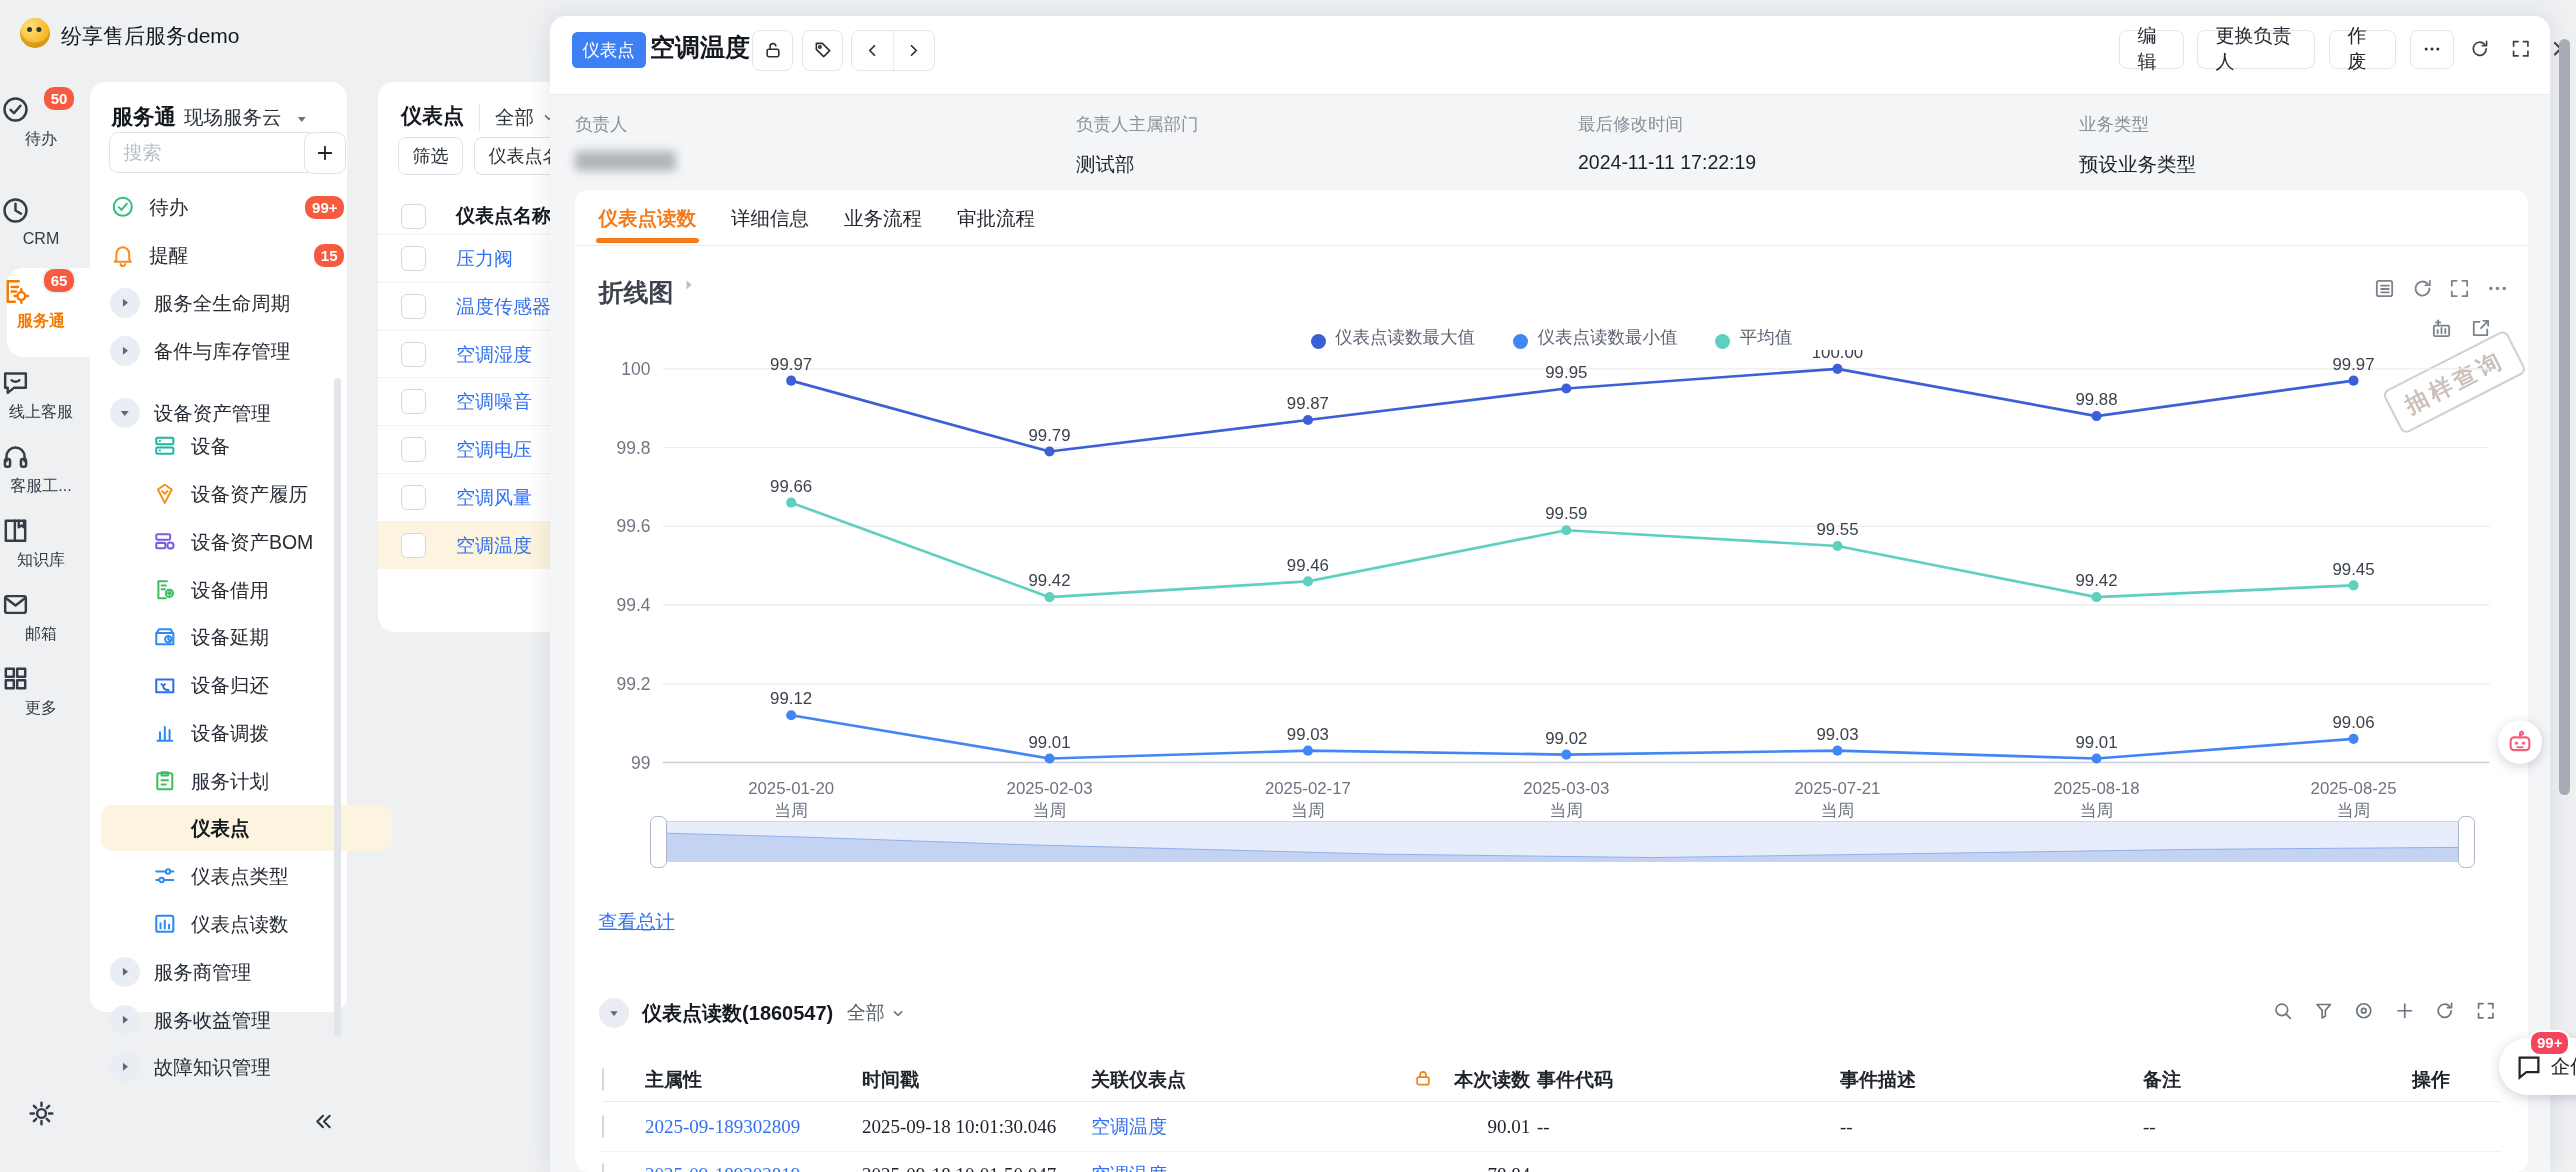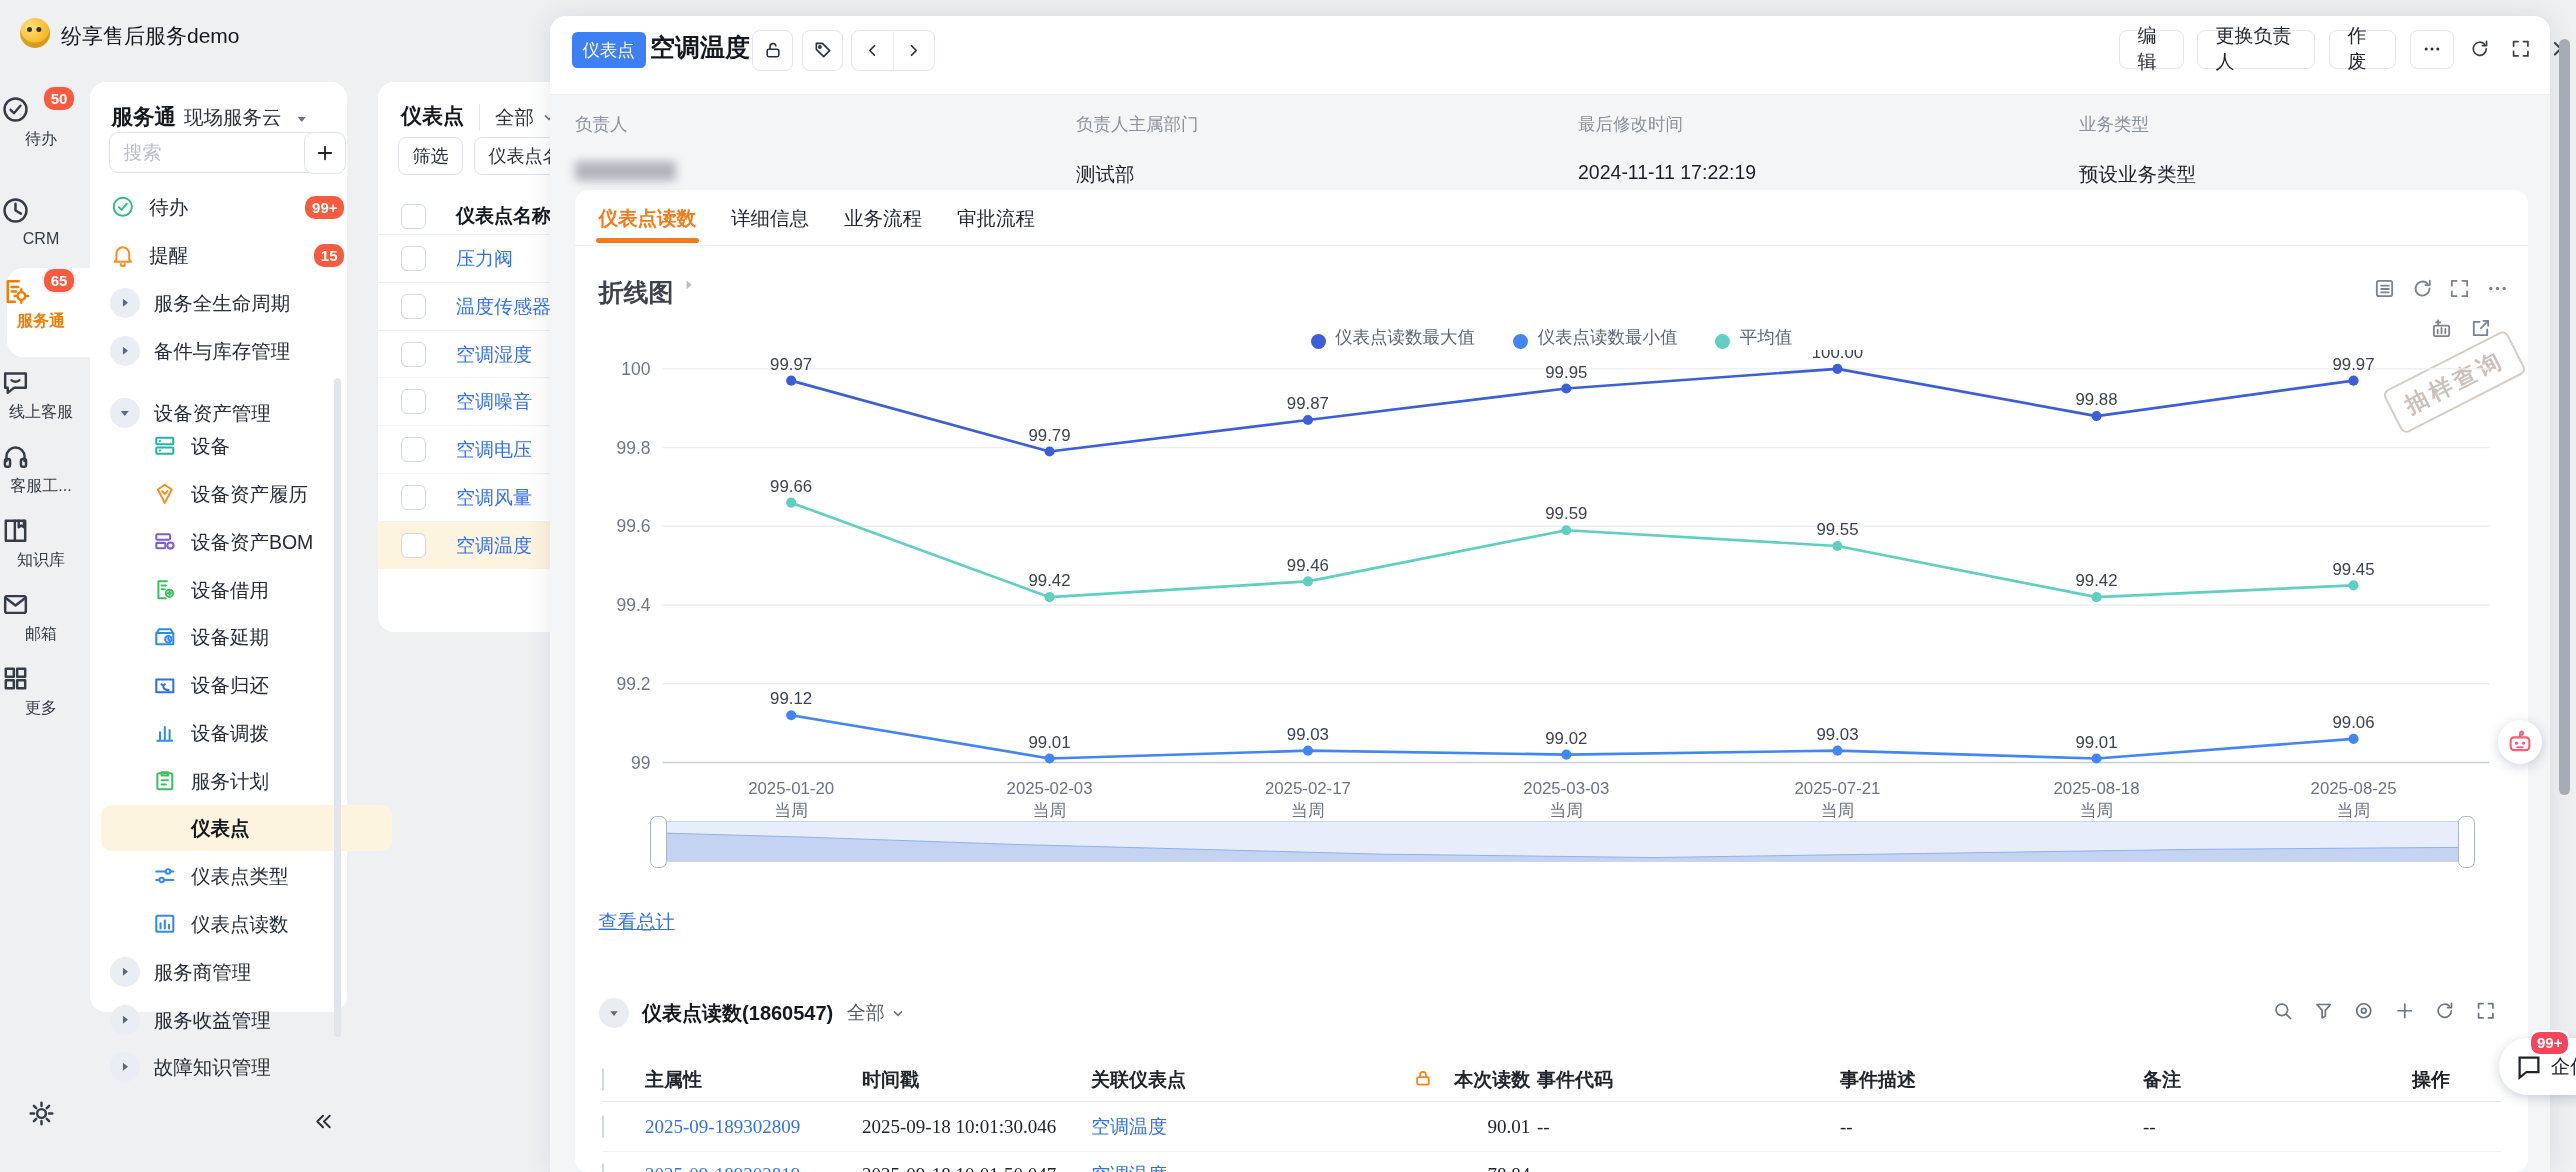--- a/index.html
+++ b/index.html
@@ -55,21 +55,21 @@
   .d-title{position:absolute;left:100px;top:15px;font-size:25px;font-weight:700;color:#14181f;}
   .sqbtn{position:absolute;top:13.5px;width:39px;height:39px;border:1.3px solid #e3e6ec;border-radius:8px;background:#fff;
     display:flex;align-items:center;justify-content:center;color:#2a3038;cursor:pointer;}
   .pnbtn{position:absolute;top:13.5px;width:82px;height:39px;border:1.3px solid #e3e6ec;border-radius:8px;background:#fff;display:flex;cursor:pointer;}
   .pnbtn>div{flex:1;display:flex;align-items:center;justify-content:center;color:#2a3038;}
   .pnbtn>div:first-child{border-right:1.3px solid #e9ecf0;}
   .btn{position:absolute;top:13.5px;height:39px;border:1.3px solid #e3e6ec;border-radius:8px;background:#fff;
     display:flex;align-items:center;justify-content:center;font-size:19px;color:#23282f;padding:0 17.5px;cursor:pointer;box-sizing:border-box;}
   .hic{position:absolute;top:21.5px;color:#3a4149;cursor:pointer;display:flex;}
   .fld-l{font-size:17.5px;color:#8a919c;}
-  .fld-v{font-size:19.5px;color:#1c2128;margin-top:25px;}
+  .fld-v{font-size:19.5px;color:#1c2128;margin-top:15px;}
   .redact{display:inline-block;width:101px;height:20px;background:#9aa0a8;filter:blur(4.7px);border-radius:2.7px;opacity:.75;}
   .tabcard{position:absolute;left:25px;top:174px;width:1953px;height:982px;background:#fff;border-radius:13.5px;}
   .tab{position:absolute;top:15px;font-size:19.5px;color:#262b33;cursor:pointer;white-space:nowrap;}
   .tab.active{color:#f57a1a;font-weight:700;}
   .tab-underline{position:absolute;top:48px;height:4.7px;border-radius:2.7px;background:#f57a1a;}
   .tabs-divider{position:absolute;left:0;top:55px;width:100%;height:0.7px;background:#ebedf0;}
   .c-title{position:absolute;left:23.6px;top:86px;font-size:25px;font-weight:700;color:#3d434c;display:flex;align-items:flex-start;gap:6.7px;}
   .cticon{position:absolute;color:#7b838e;cursor:pointer;display:flex;}
   .legend{position:absolute;left:0;top:135px;width:100%;display:flex;justify-content:center;gap:38px;}
   .leg-item{display:flex;align-items:flex-end;gap:9.4px;cursor:pointer;}

